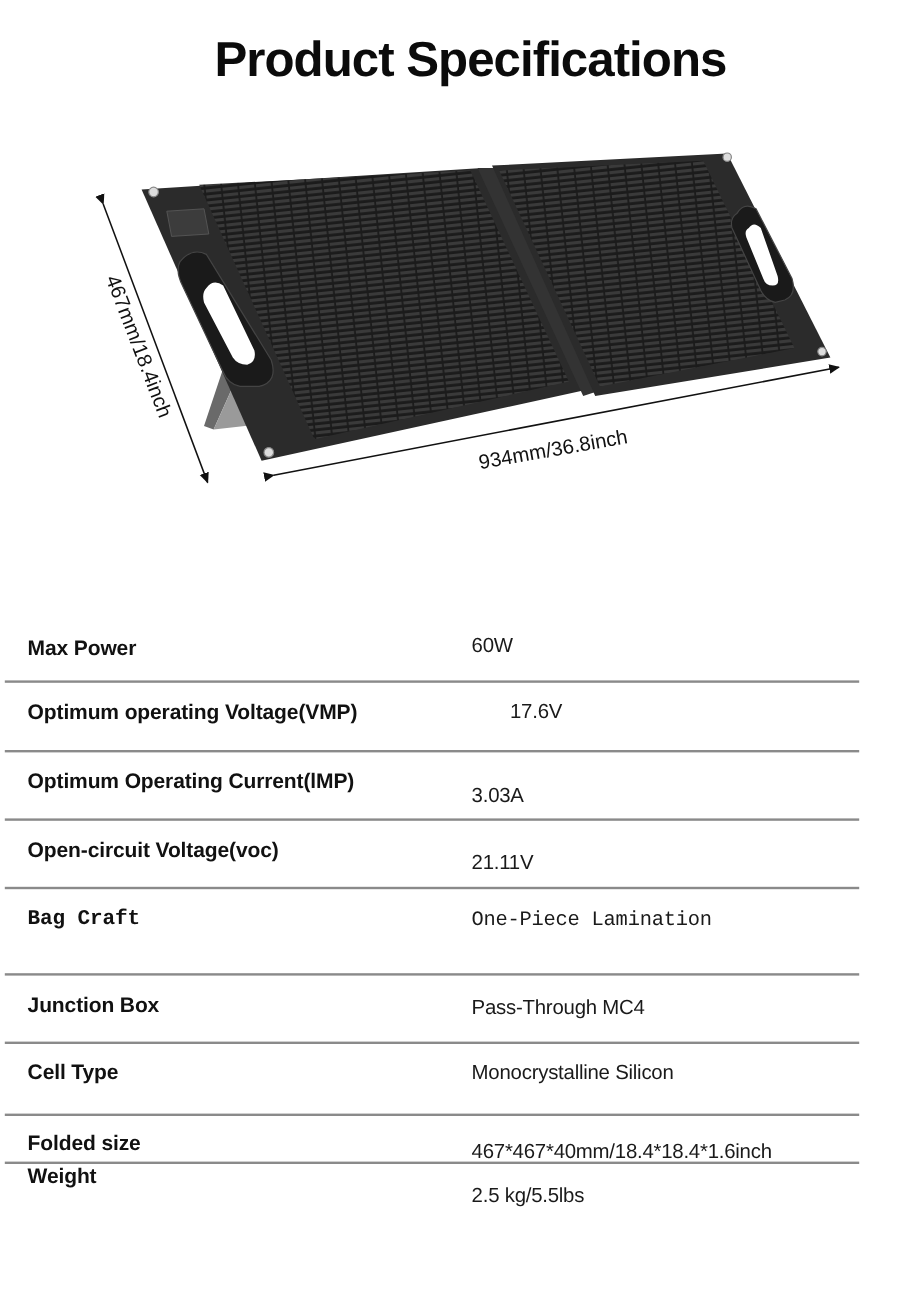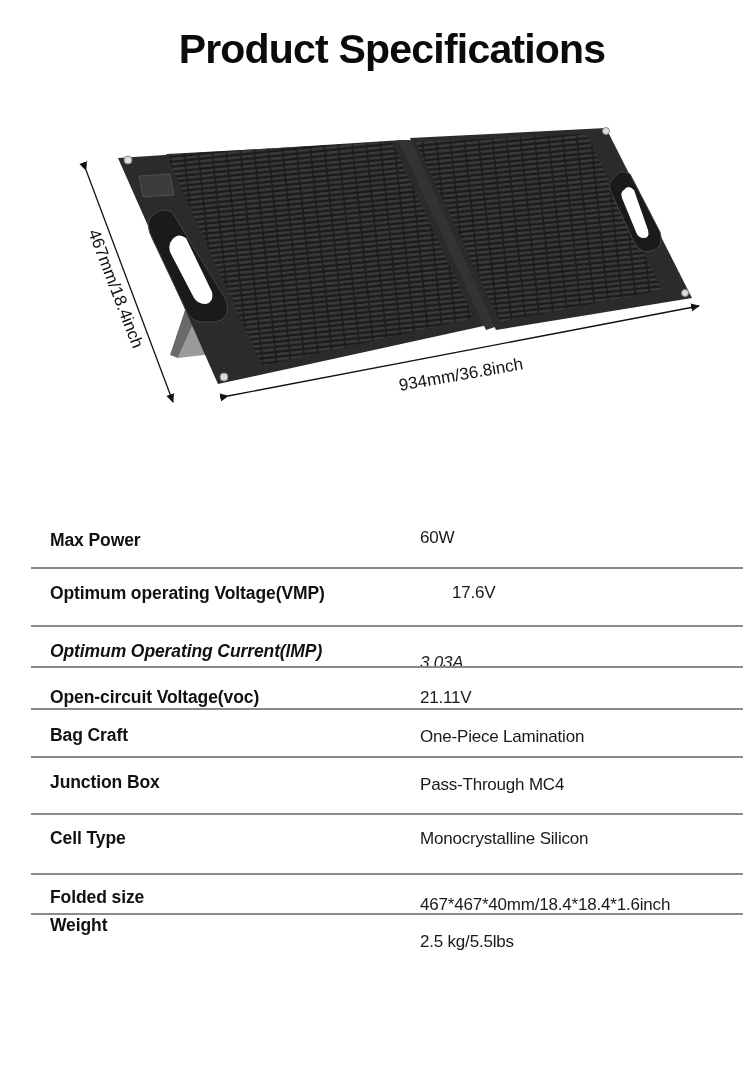--- a/index.html
+++ b/index.html
@@ -33,21 +33,21 @@
       height: 310px;
     }
     .figure svg { display: block; }
     .dim-label {
       font-family: "Liberation Sans", "DejaVu Sans", sans-serif;
       font-size: 17px;
       fill: #111;
     }
     .spec-table {
       position: absolute;
-      left: 31px;
+      left: 4px;
       top: 511px;
       width: 712px;
     }
     .spec-row {
       position: relative;
       display: flex;
       align-items: flex-start;
     }
     .spec-row + .spec-row { border-top: 2.5px solid #8a8a8a; }
     .spec-label {
@@ -126,29 +126,29 @@
 
 <div class="spec-table">
   <div class="spec-row" style="height:56px;">
     <div class="spec-label" style="padding-top:19px;">Max Power</div>
     <div class="spec-value" style="padding-top:17px;">60W</div>
   </div>
   <div class="spec-row" style="height:58px;">
     <div class="spec-label" style="padding-top:14px;">Optimum operating Voltage(VMP)</div>
     <div class="spec-value" style="padding-top:14px;margin-left:32px;">17.6V</div>
   </div>
-  <div class="spec-row" style="height:41px;font-style:italic;">
+  <div class="spec-row" style="height:57px;">
     <div class="spec-label" style="padding-top:14px;">Optimum Operating Current(lMP)</div>
     <div class="spec-value" style="padding-top:26px;">3.03A</div>
   </div>
-  <div class="spec-row" style="height:42px;align-items:flex-end;">
+  <div class="spec-row" style="height:57px;">
     <div class="spec-label" style="padding-top:14px;">Open-circuit Voltage(voc)</div>
     <div class="spec-value" style="padding-top:25px;">21.11V</div>
   </div>
-  <div class="spec-row" style="height:48px;">
+  <div class="spec-row" style="height:72px;font-family:Liberation Mono, monospace;">
     <div class="spec-label" style="padding-top:15px;">Bag Craft</div>
     <div class="spec-value" style="padding-top:17px;">One-Piece Lamination</div>
   </div>
   <div class="spec-row" style="height:57px;">
     <div class="spec-label" style="padding-top:14px;">Junction Box</div>
     <div class="spec-value" style="padding-top:17px;">Pass-Through MC4</div>
   </div>
   <div class="spec-row" style="height:60px;">
     <div class="spec-label" style="padding-top:13px;">Cell Type</div>
     <div class="spec-value" style="padding-top:14px;">Monocrystalline Silicon</div>

